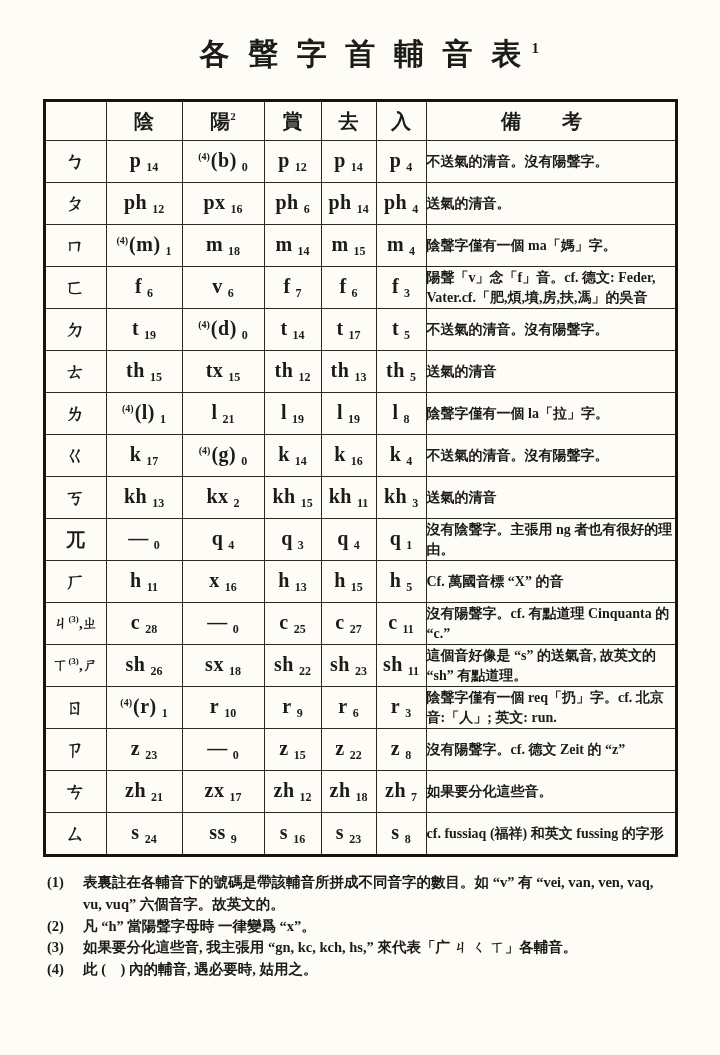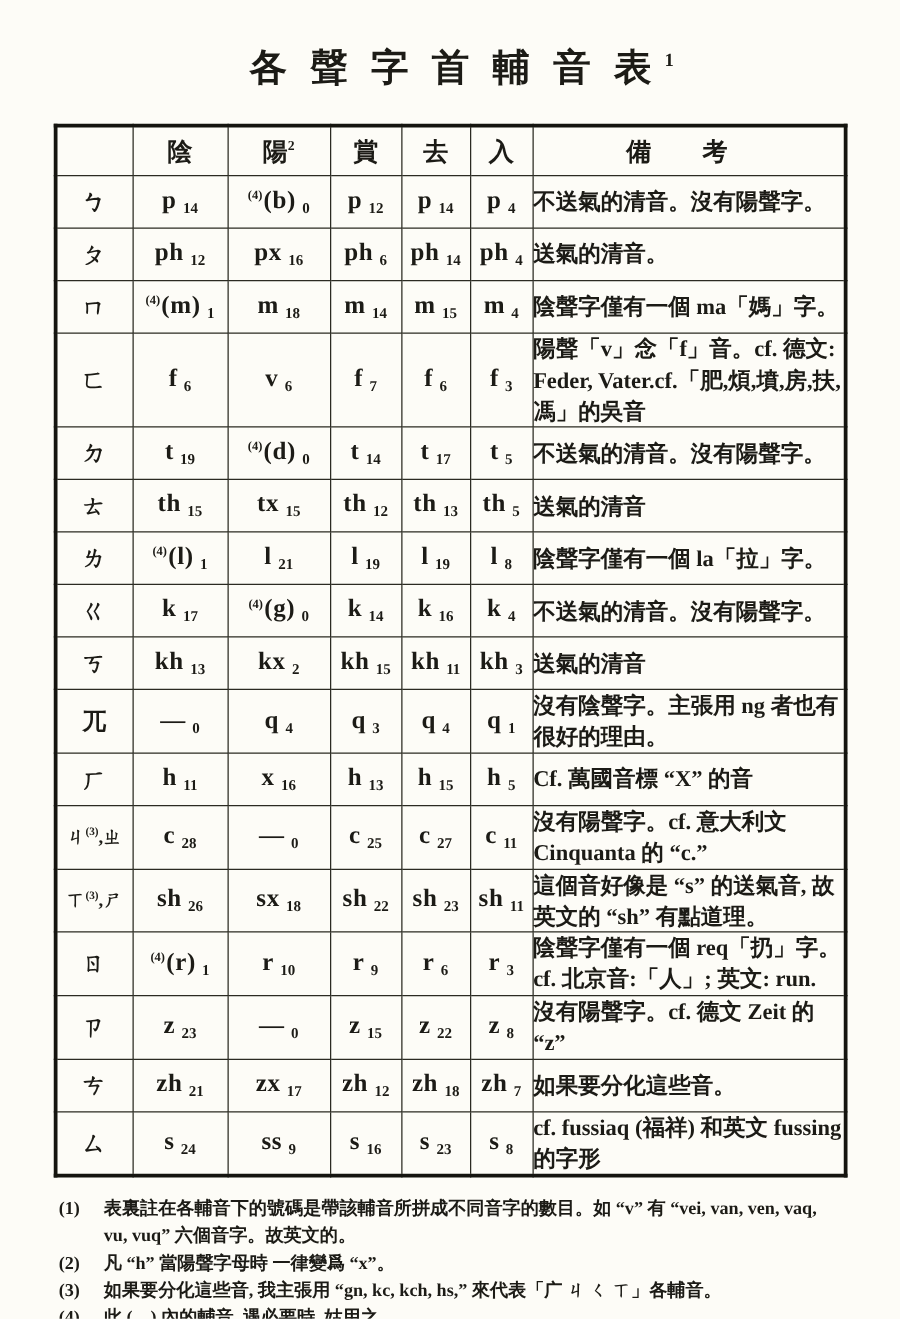--- a/index.html
+++ b/index.html
@@ -62,21 +62,21 @@
   td.val .m { font-weight: bold; letter-spacing: 0.5px; }
   td.val .sub {
     font-size: 12px;
     font-weight: bold;
     vertical-align: -4px;
     margin-left: 5px;
   }
   td.val sup.pre { font-size: 10px; font-weight: bold; vertical-align: 7px; margin-right: 1px; }
 
   td.remark {
-    font-size: 18px;
+    font-size: 14px;
     font-weight: bold;
     line-height: 1.38;
     padding: 3px 6px 3px 7px;
     text-align: left;
   }
 
   .footnotes {
     width: 626px;
     margin: 15px auto 0 auto;
     font-size: 14.5px;
@@ -215,21 +215,21 @@
           <td class="val"><span class="m">h</span><span class="sub">5</span></td>
           <td class="remark">Cf. 萬國音標 “X” 的音</td>
         </tr>
         <tr>
           <td class="sym compound">ㄐ<sup>(3)</sup>,ㄓ</td>
           <td class="val"><span class="m">c</span><span class="sub">28</span></td>
           <td class="val"><span class="m">—</span><span class="sub">0</span></td>
           <td class="val"><span class="m">c</span><span class="sub">25</span></td>
           <td class="val"><span class="m">c</span><span class="sub">27</span></td>
           <td class="val"><span class="m">c</span><span class="sub">11</span></td>
-          <td class="remark">沒有陽聲字。cf. 意大利文 Cinquanta 的 “c.”</td>
+          <td class="remark">沒有陽聲字。cf. 有點道理 Cinquanta 的 “c.”</td>
         </tr>
         <tr>
           <td class="sym compound">ㄒ<sup>(3)</sup>,ㄕ</td>
           <td class="val"><span class="m">sh</span><span class="sub">26</span></td>
           <td class="val"><span class="m">sx</span><span class="sub">18</span></td>
           <td class="val"><span class="m">sh</span><span class="sub">22</span></td>
           <td class="val"><span class="m">sh</span><span class="sub">23</span></td>
           <td class="val"><span class="m">sh</span><span class="sub">11</span></td>
           <td class="remark">這個音好像是 “s” 的送氣音, 故英文的 “sh” 有點道理。</td>
         </tr>

